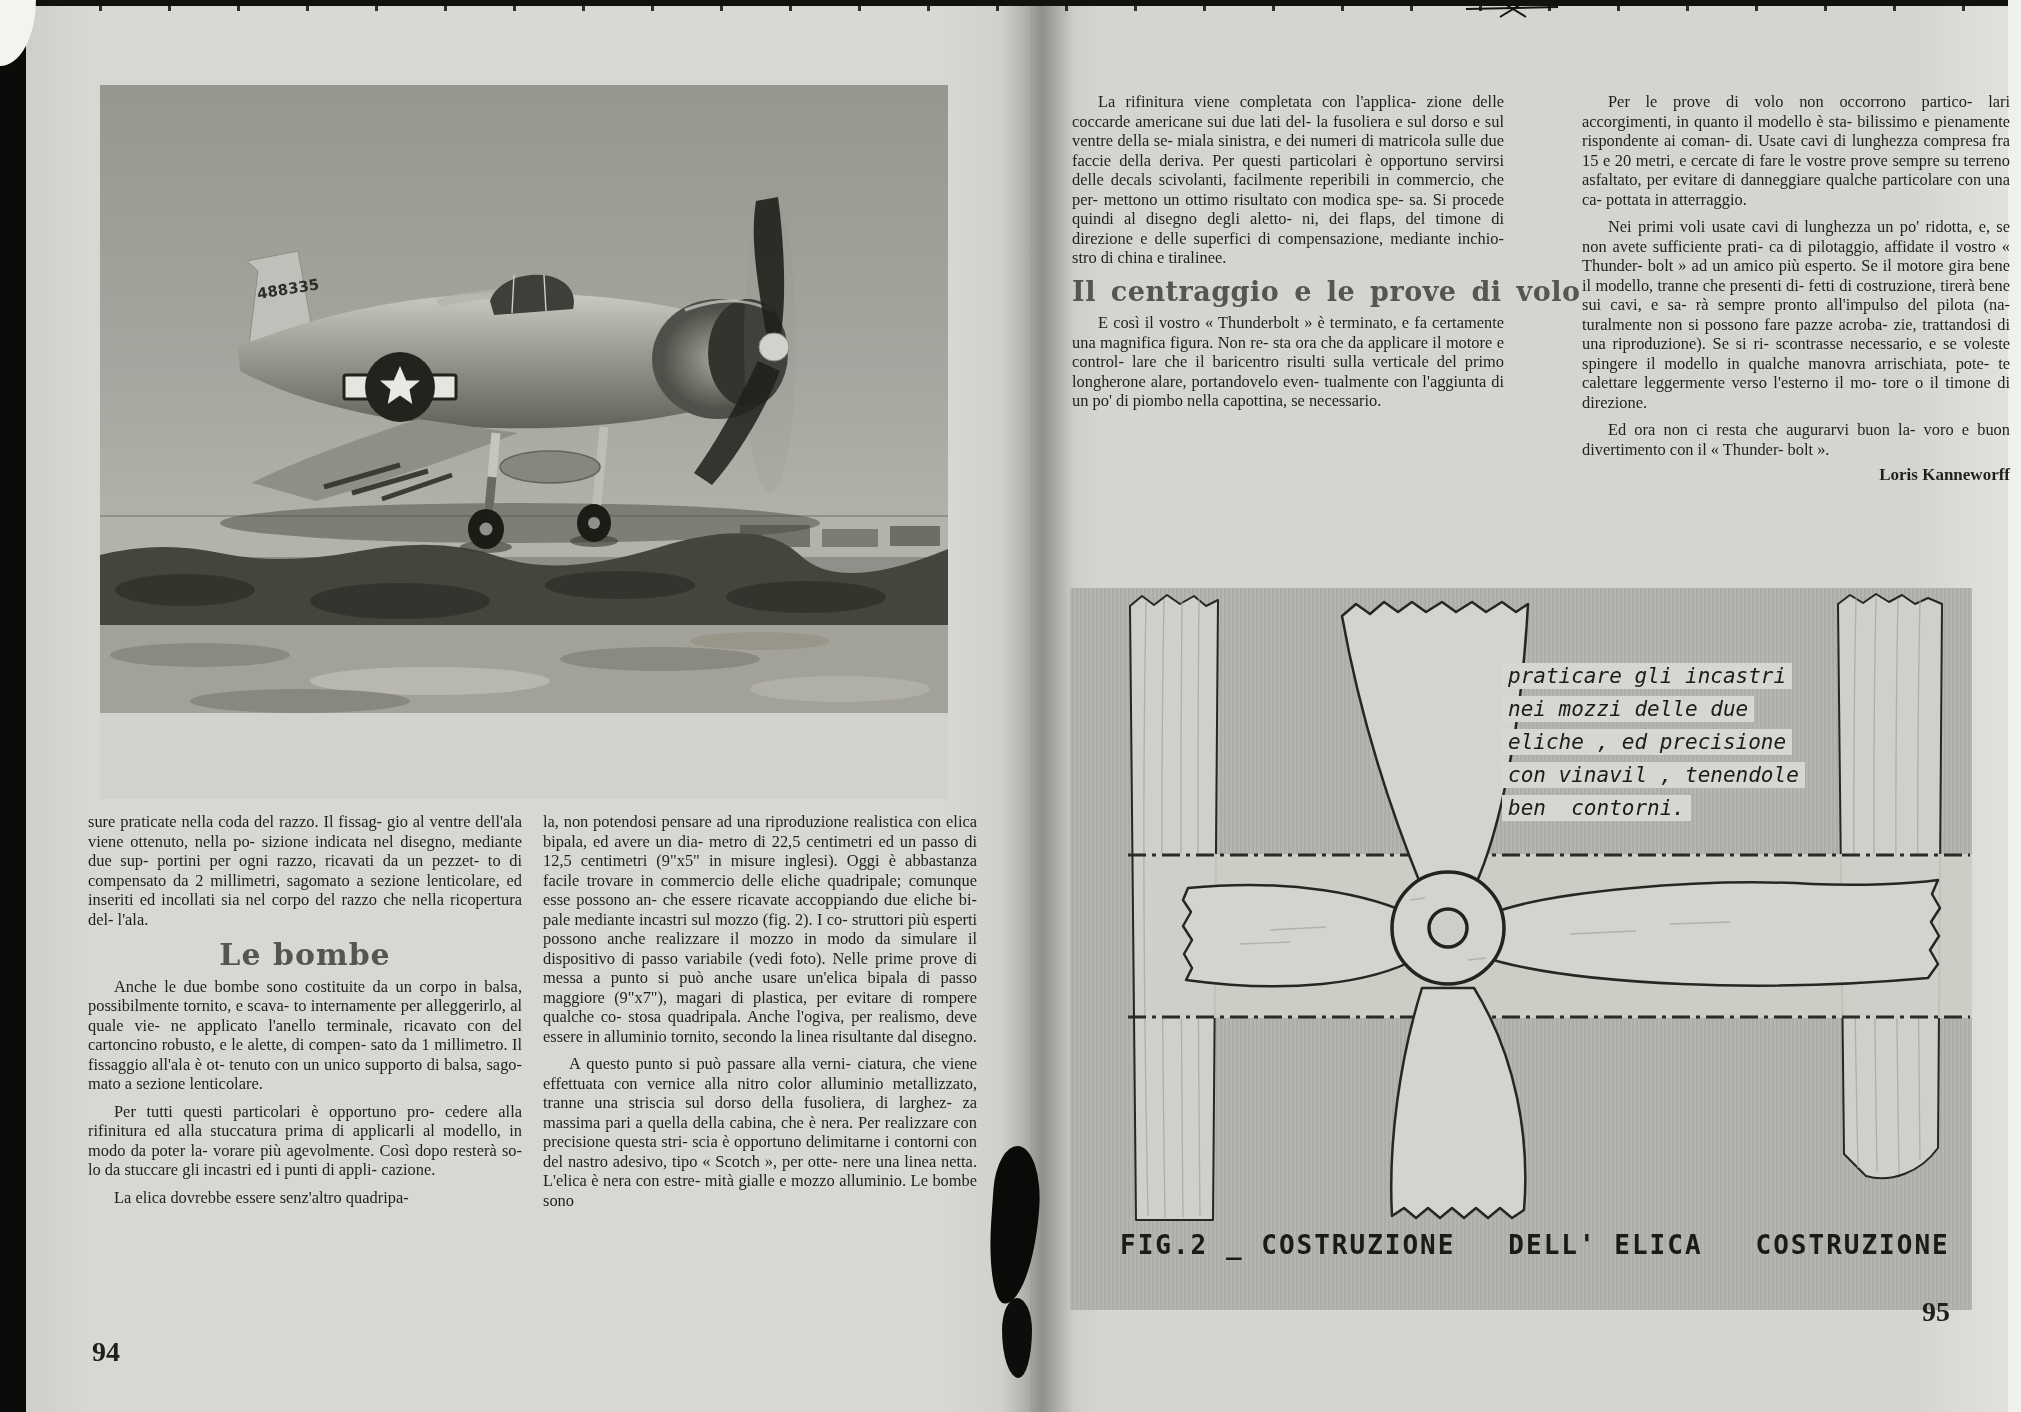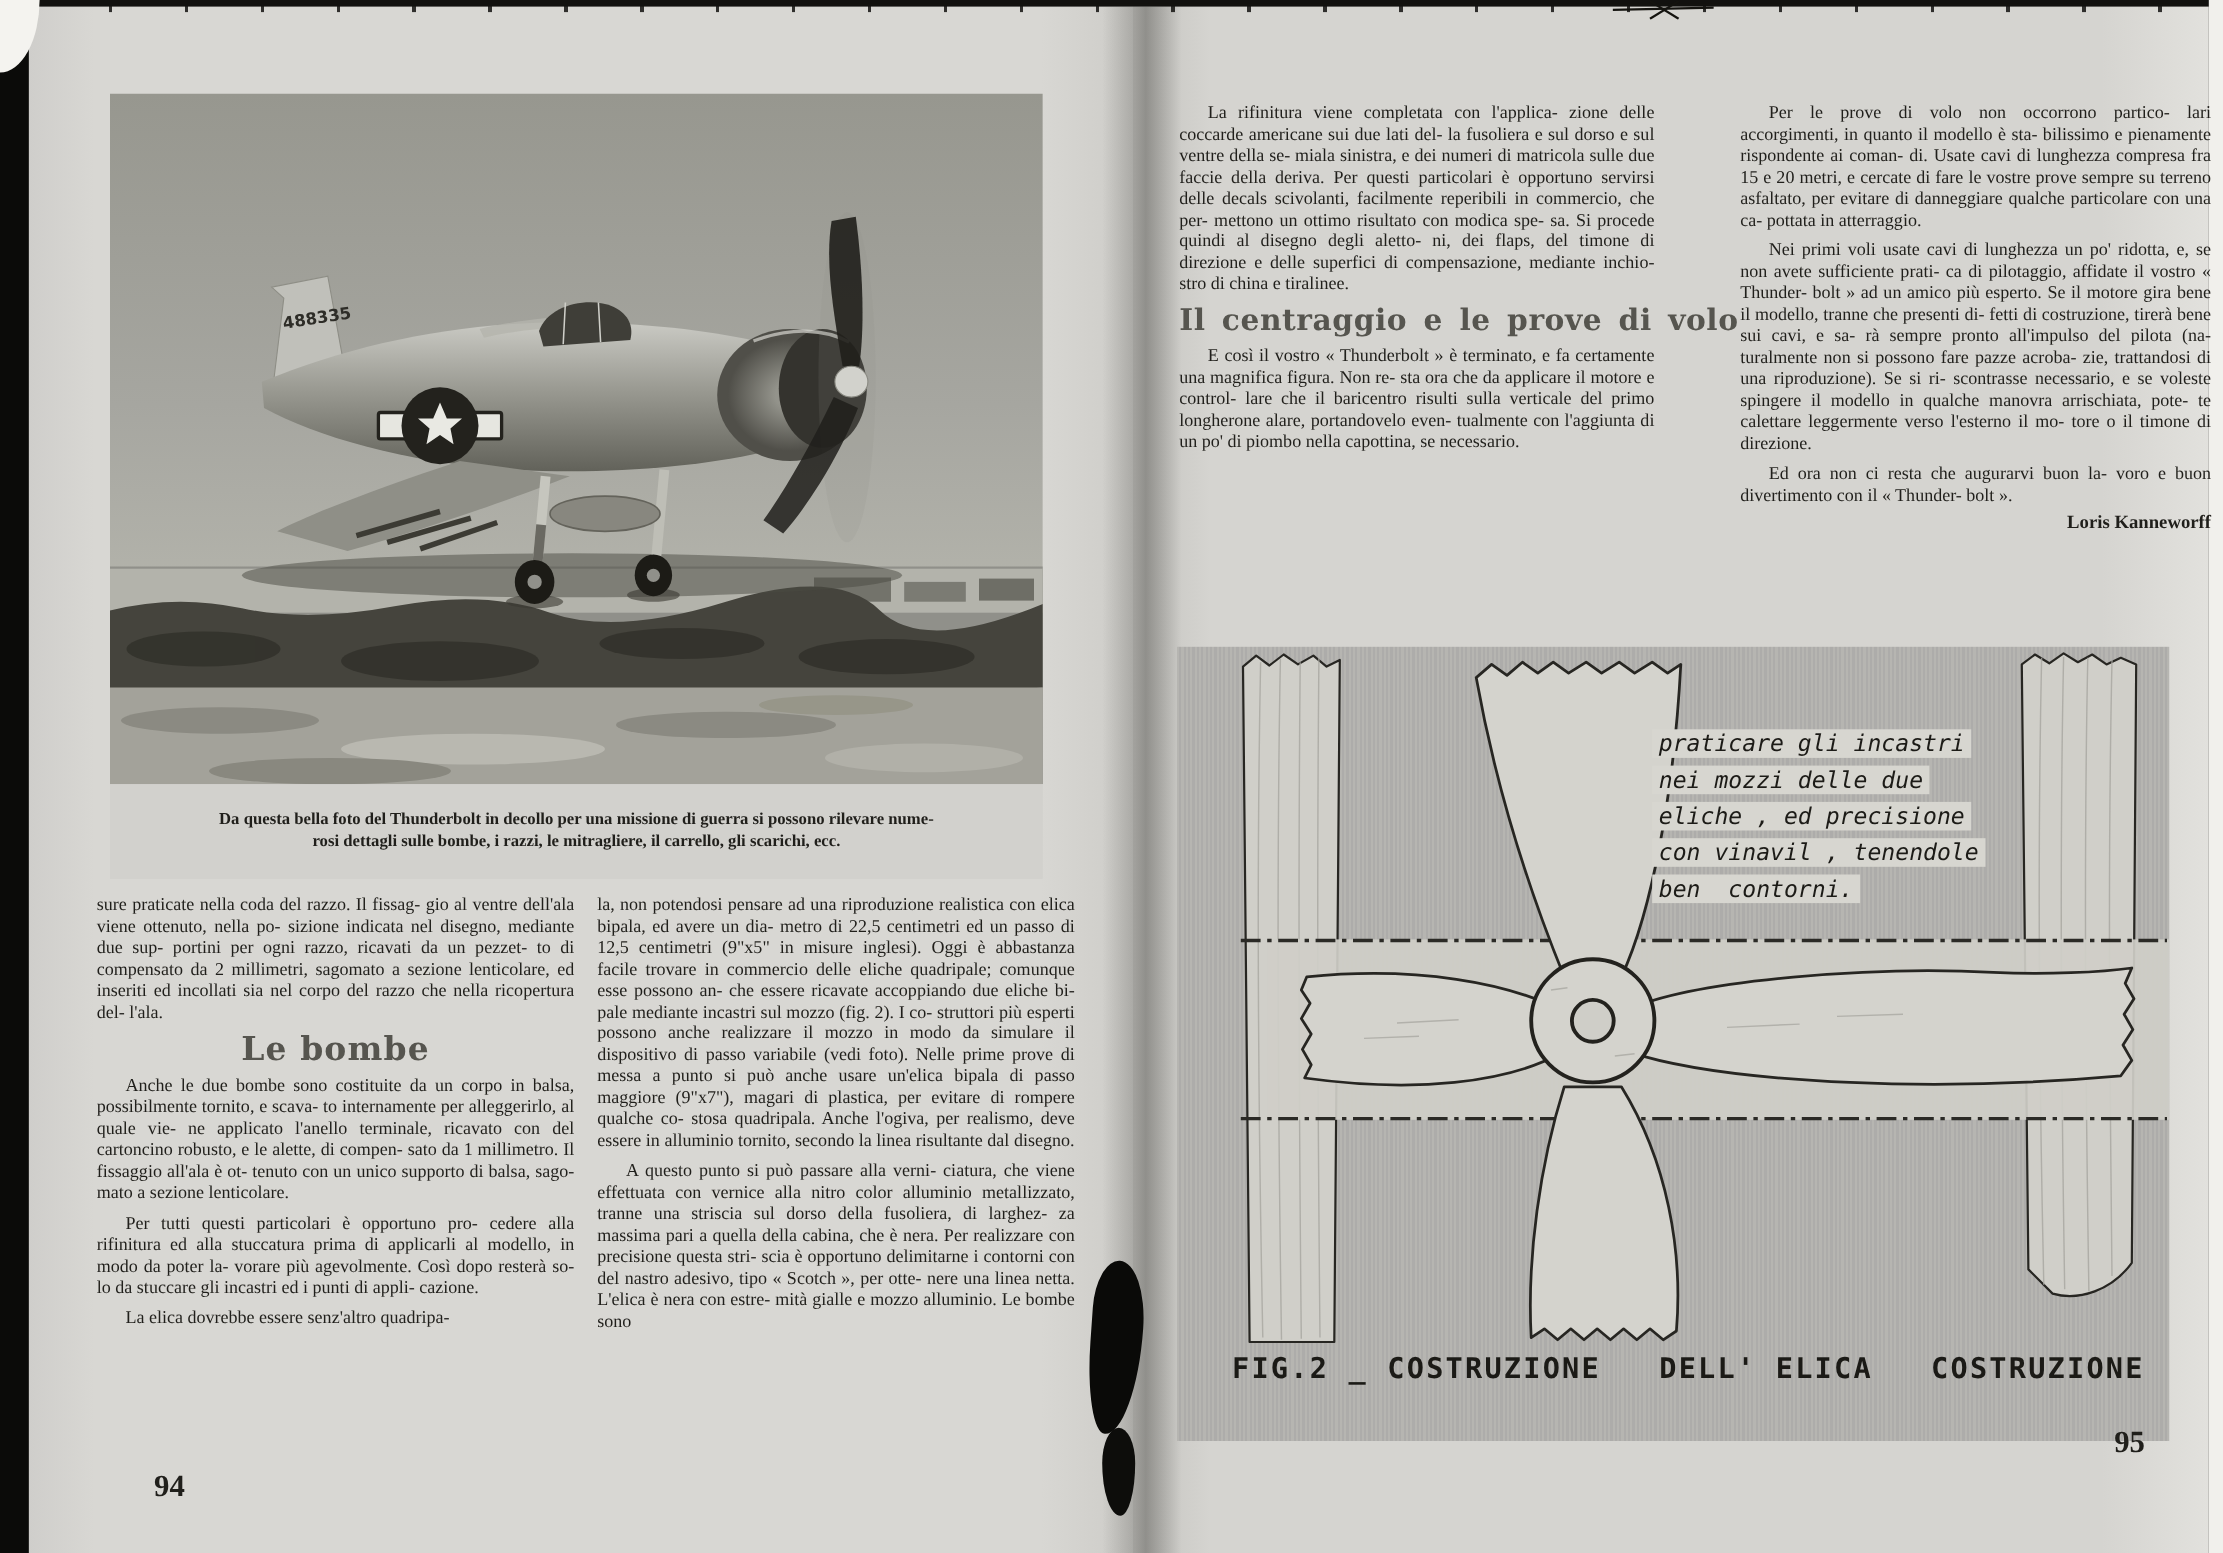--- a/index.html
+++ b/index.html
@@ -147,39 +147,35 @@
         <line x1="504" y1="342" x2="496" y2="428" stroke="#bebeb6" stroke-width="9"></line>
         <ellipse cx="494" cy="456" rx="24" ry="6" fill="#3a3932" opacity=".6"></ellipse>
         <ellipse cx="494" cy="438" rx="17" ry="19" fill="#1c1b16"></ellipse>
           <circle cx="494" cy="438" r="6" fill="#90908a"></circle>
       </g>
       <ellipse cx="450" cy="382" rx="50" ry="16" fill="#88877f" stroke="#64635b" stroke-width="1.5"></ellipse>
     </g>
   </svg>
 
   <div class="caption-band"></div>
-  <div class="photo-caption">
-    <div>Da questa bella foto del Thunderbolt in decollo per una missione di guerra si possono rilevare nume-</div>
-    <div>rosi dettagli sulle bombe, i razzi, le mitragliere, il carrello, gli scarichi, ecc.</div>
-  </div>
 
   <div class="col" style="left:88px;top:812px;width:434px;">
     <p class="noindent">sure praticate nella coda del razzo. Il fissag- gio al ventre dell'ala viene ottenuto, nella po- sizione indicata nel disegno, mediante due sup- portini per ogni razzo, ricavati da un pezzet- to di compensato da 2 millimetri, sagomato a sezione lenticolare, ed inseriti ed incollati sia nel corpo del razzo che nella ricopertura del- l'ala.</p>
     <div class="h-bombe">Le bombe</div>
     <p>Anche le due bombe sono costituite da un corpo in balsa, possibilmente tornito, e scava- to internamente per alleggerirlo, al quale vie- ne applicato l'anello terminale, ricavato con del cartoncino robusto, e le alette, di compen- sato da 1 millimetro. Il fissaggio all'ala è ot- tenuto con un unico supporto di balsa, sago- mato a sezione lenticolare.</p>
     <p>Per tutti questi particolari è opportuno pro- cedere alla rifinitura ed alla stuccatura prima di applicarli al modello, in modo da poter la- vorare più agevolmente. Così dopo resterà so- lo da stuccare gli incastri ed i punti di appli- cazione.</p>
     <p>La elica dovrebbe essere senz'altro quadripa-</p>
   </div>
 
   <div class="col" style="left:543px;top:812px;width:434px;">
     <p class="noindent">la, non potendosi pensare ad una riproduzione realistica con elica bipala, ed avere un dia- metro di 22,5 centimetri ed un passo di 12,5 centimetri (9"x5" in misure inglesi). Oggi è abbastanza facile trovare in commercio delle eliche quadripale; comunque esse possono an- che essere ricavate accoppiando due eliche bi- pale mediante incastri sul mozzo (fig. 2). I co- struttori più esperti possono anche realizzare il mozzo in modo da simulare il dispositivo di passo variabile (vedi foto). Nelle prime prove di messa a punto si può anche usare un'elica bipala di passo maggiore (9"x7"), magari di plastica, per evitare di rompere qualche co- stosa quadripala. Anche l'ogiva, per realismo, deve essere in alluminio tornito, secondo la linea risultante dal disegno.</p>
     <p>A questo punto si può passare alla verni- ciatura, che viene effettuata con vernice alla nitro color alluminio metallizzato, tranne una striscia sul dorso della fusoliera, di larghez- za massima pari a quella della cabina, che è nera. Per realizzare con precisione questa stri- scia è opportuno delimitarne i contorni con del nastro adesivo, tipo « Scotch », per otte- nere una linea netta. L'elica è nera con estre- mità gialle e mozzo alluminio. Le bombe sono</p>
   </div>
 
-  <div class="pagenum" style="left:92px;top:1336px;margin-left:48px;">94</div>
+  <div class="pagenum" style="left:92px;top:1336px;">94</div>
 
   <div class="col" style="left:1072px;top:92px;width:432px;">
     <p>La rifinitura viene completata con l'applica- zione delle coccarde americane sui due lati del- la fusoliera e sul dorso e sul ventre della se- miala sinistra, e dei numeri di matricola sulle due faccie della deriva. Per questi particolari è opportuno servirsi delle decals scivolanti, facilmente reperibili in commercio, che per- mettono un ottimo risultato con modica spe- sa. Si procede quindi al disegno degli aletto- ni, dei flaps, del timone di direzione e delle superfici di compensazione, mediante inchio- stro di china e tiralinee.</p>
     <div class="h-centraggio">Il centraggio e le prove di volo</div>
     <p>E così il vostro « Thunderbolt » è terminato, e fa certamente una magnifica figura. Non re- sta ora che da applicare il motore e control- lare che il baricentro risulti sulla verticale del primo longherone alare, portandovelo even- tualmente con l'aggiunta di un po' di piombo nella capottina, se necessario.</p>
   </div>
 
   <div class="col" style="left:1544px;top:92px;width:428px;margin-left:38px;">
     <p>Per le prove di volo non occorrono partico- lari accorgimenti, in quanto il modello è sta- bilissimo e pienamente rispondente ai coman- di. Usate cavi di lunghezza compresa fra 15 e 20 metri, e cercate di fare le vostre prove sempre su terreno asfaltato, per evitare di danneggiare qualche particolare con una ca- pottata in atterraggio.</p>
     <p>Nei primi voli usate cavi di lunghezza un po' ridotta, e, se non avete sufficiente prati- ca di pilotaggio, affidate il vostro « Thunder- bolt » ad un amico più esperto. Se il motore gira bene il modello, tranne che presenti di- fetti di costruzione, tirerà bene sui cavi, e sa- rà sempre pronto all'impulso del pilota (na- turalmente non si possono fare pazze acroba- zie, trattandosi di una riproduzione). Se si ri- scontrasse necessario, e se voleste spingere il modello in qualche manovra arrischiata, pote- te calettare leggermente verso l'esterno il mo- tore o il timone di direzione.</p>

